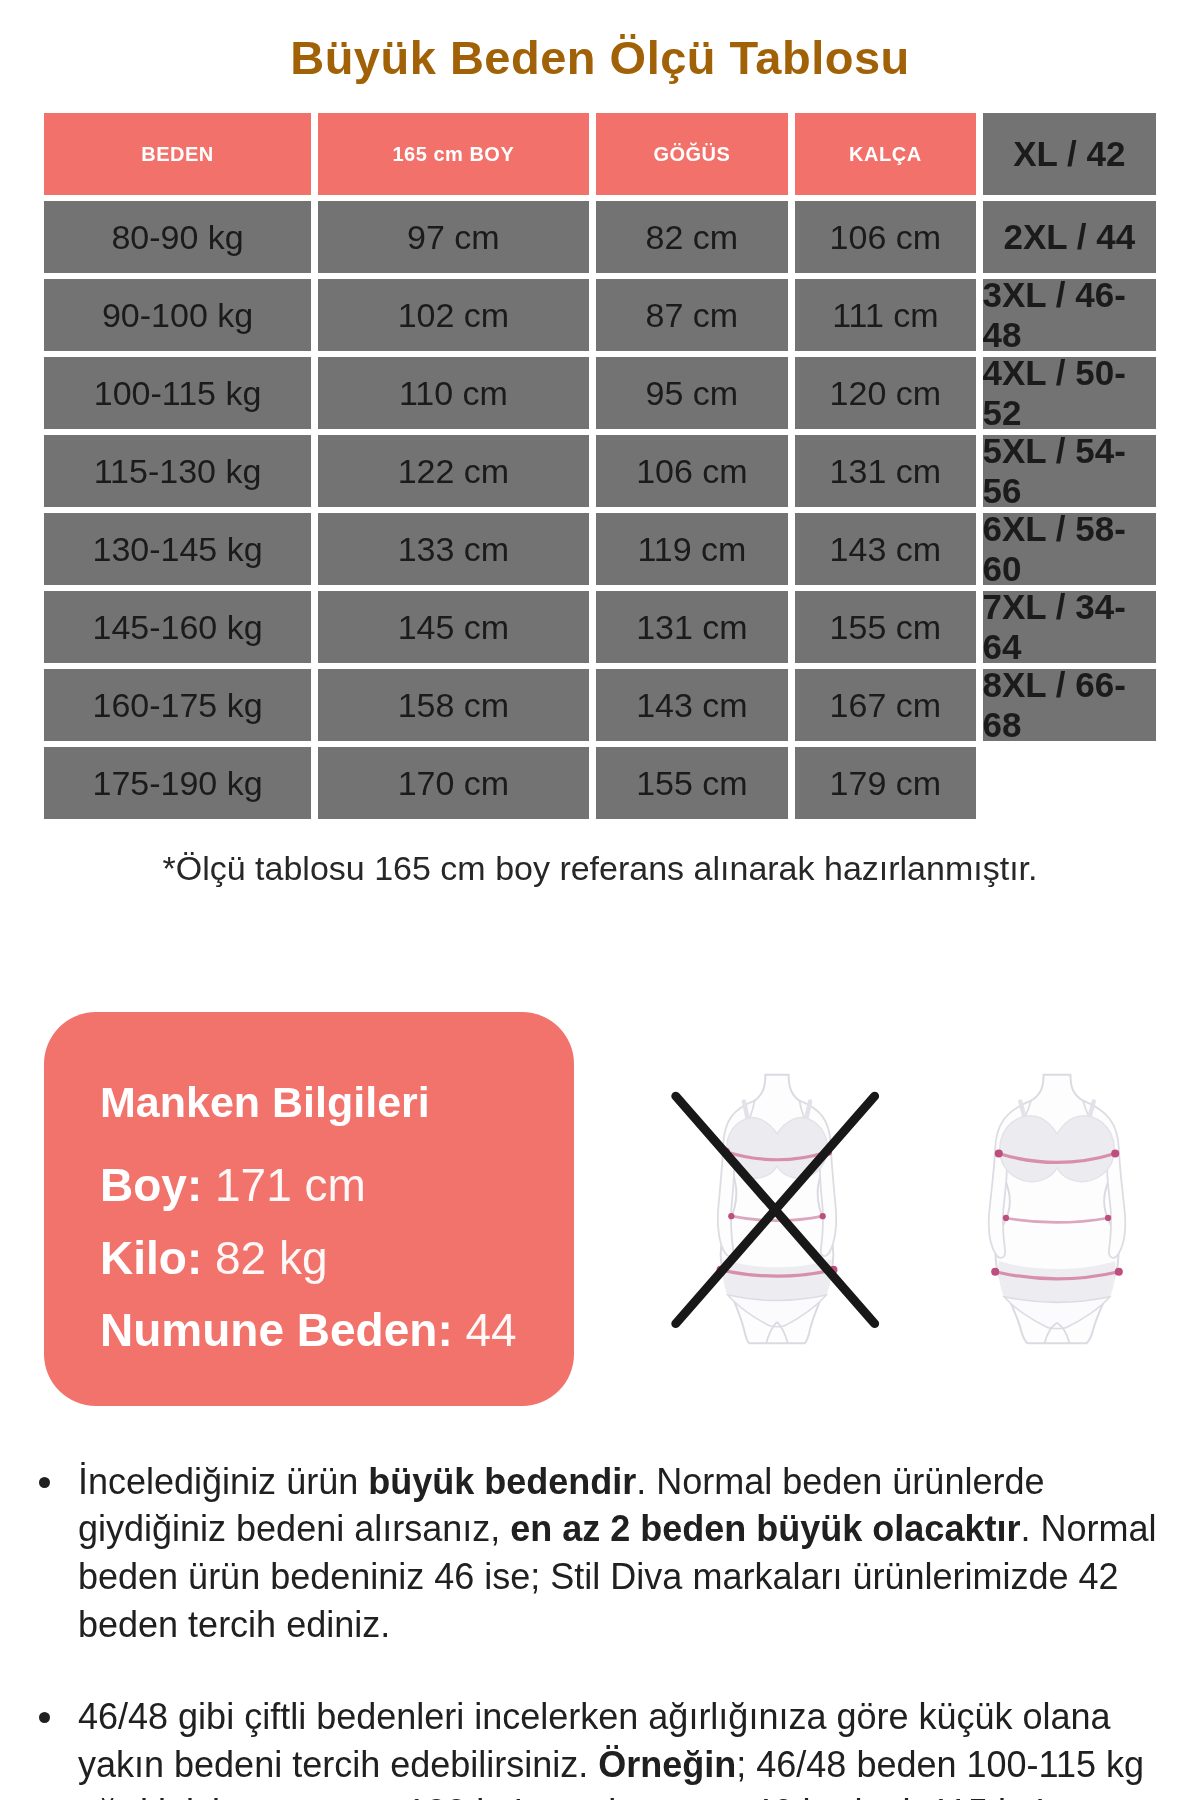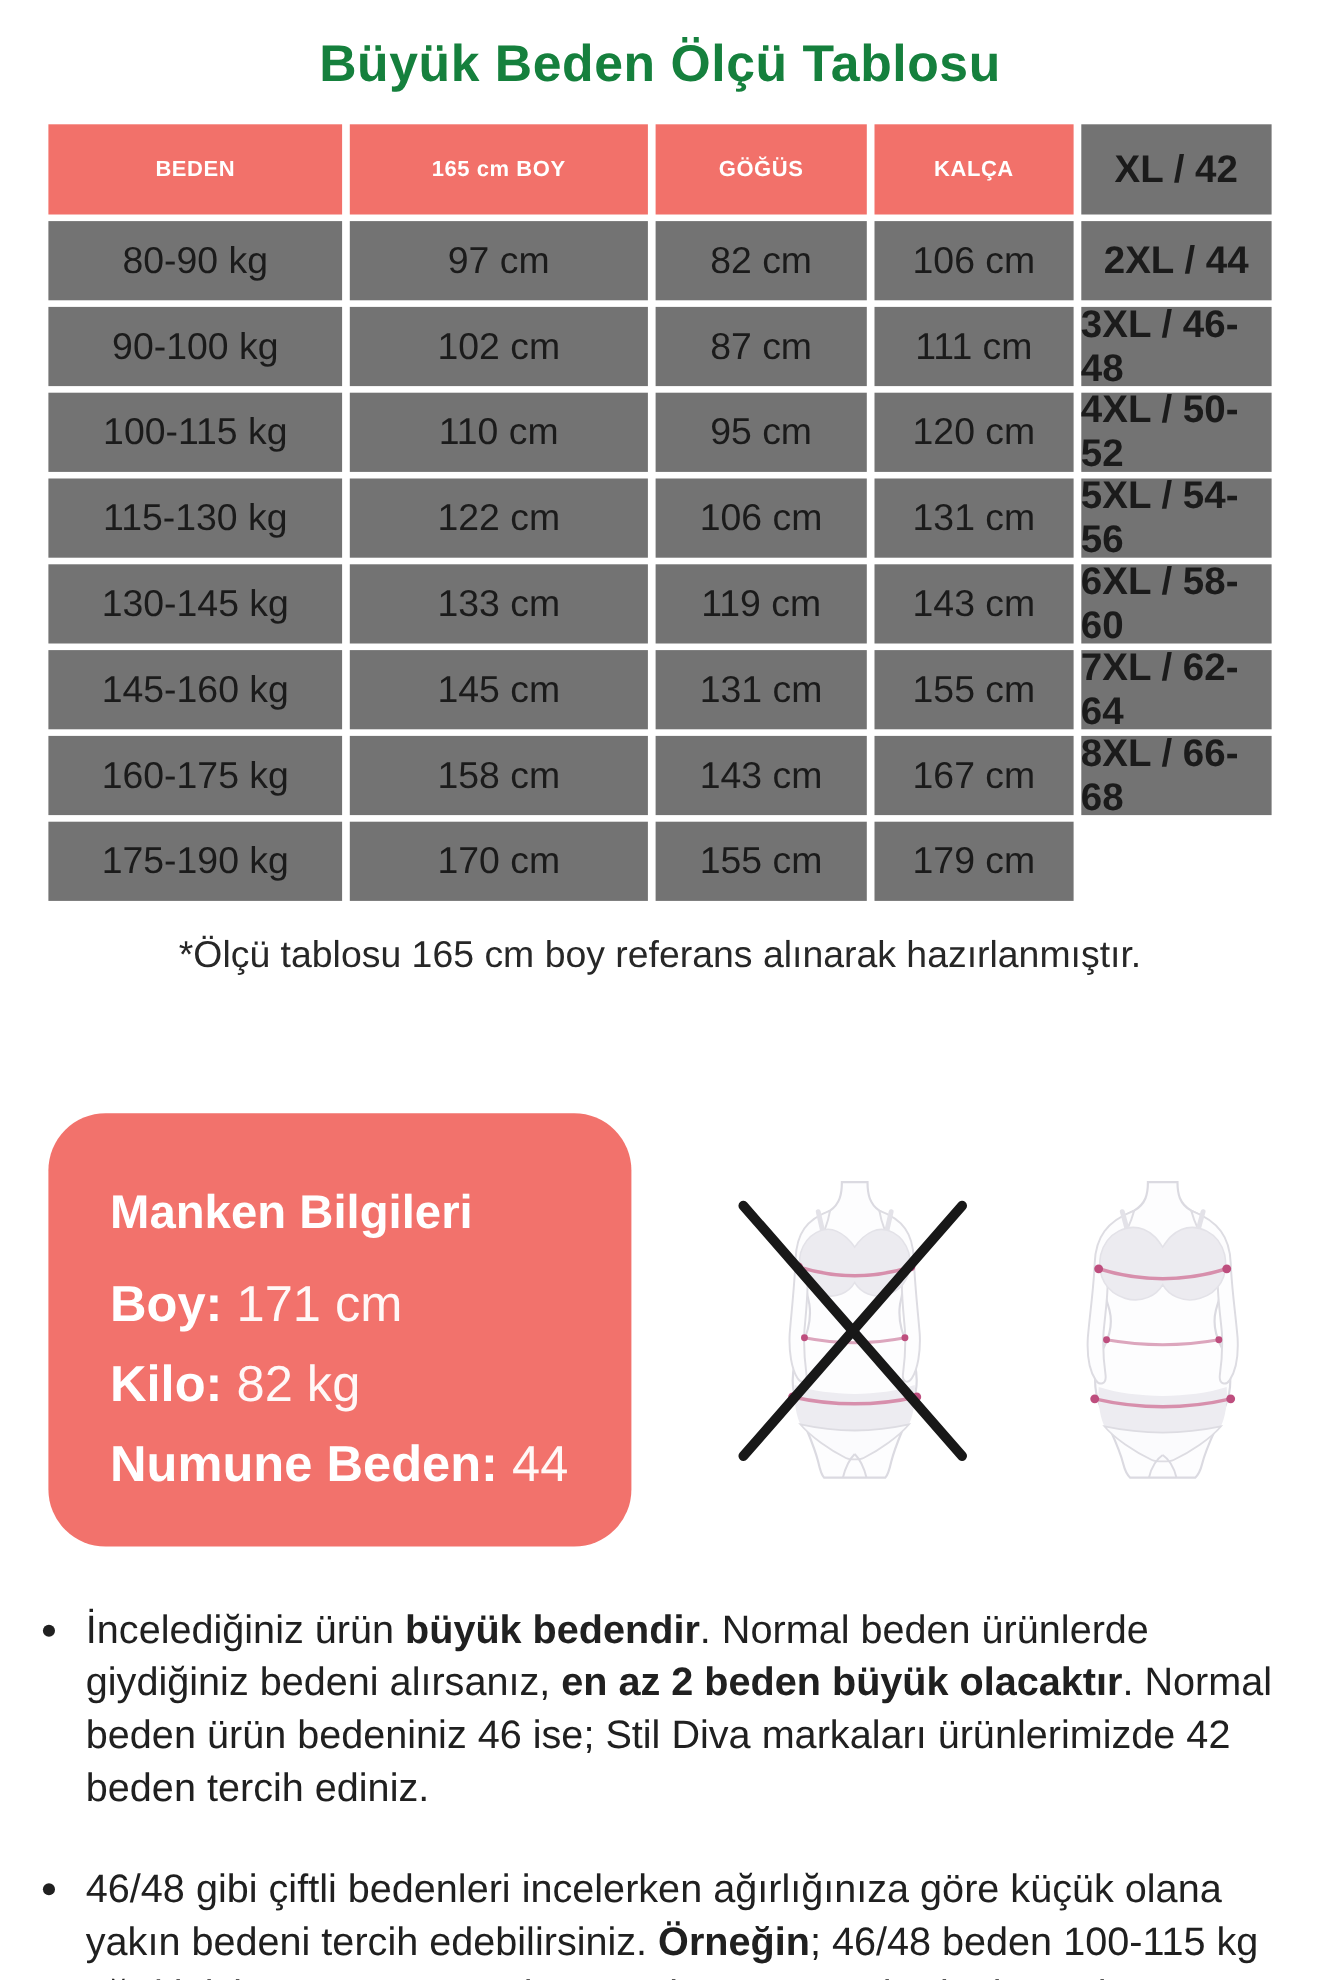--- a/index.html
+++ b/index.html
@@ -6,21 +6,21 @@
   body{
     width:1200px;height:1800px;overflow:hidden;background:#ffffff;
     font-family:"Liberation Sans","DejaVu Sans",sans-serif;color:#1c1c1c;
     -webkit-font-smoothing:antialiased;
   }
   .page{width:1200px;height:1800px;position:relative;}
 
   
   .title{
     margin:30px 0 0;text-align:center;
-    font-size:47px;font-weight:bold;color:#15803d;letter-spacing:.5px;
+    font-size:47px;font-weight:bold;color:#a16207;letter-spacing:.5px;
   }
 
   
   .size-table{
     margin:28px 44px 0;
     display:grid;
     grid-template-columns:1.54fr 1.56fr 1.11fr 1.04fr 1fr;
     grid-template-rows:82px repeat(8,72px);
     gap:6px 7px;
     background:#ffffff;
@@ -123,21 +123,21 @@
     <div class="td">133 cm</div>
     <div class="td">119 cm</div>
     <div class="td">143 cm</div>
 
     <div class="td size">6XL / 58-60</div>
     <div class="td">145-160 kg</div>
     <div class="td">145 cm</div>
     <div class="td">131 cm</div>
     <div class="td">155 cm</div>
 
-    <div class="td size">7XL / 62-64</div>
+    <div class="td size">7XL / 34-64</div>
     <div class="td">160-175 kg</div>
     <div class="td">158 cm</div>
     <div class="td">143 cm</div>
     <div class="td">167 cm</div>
 
     <div class="td size">8XL / 66-68</div>
     <div class="td">175-190 kg</div>
     <div class="td">170 cm</div>
     <div class="td">155 cm</div>
     <div class="td">179 cm</div>

